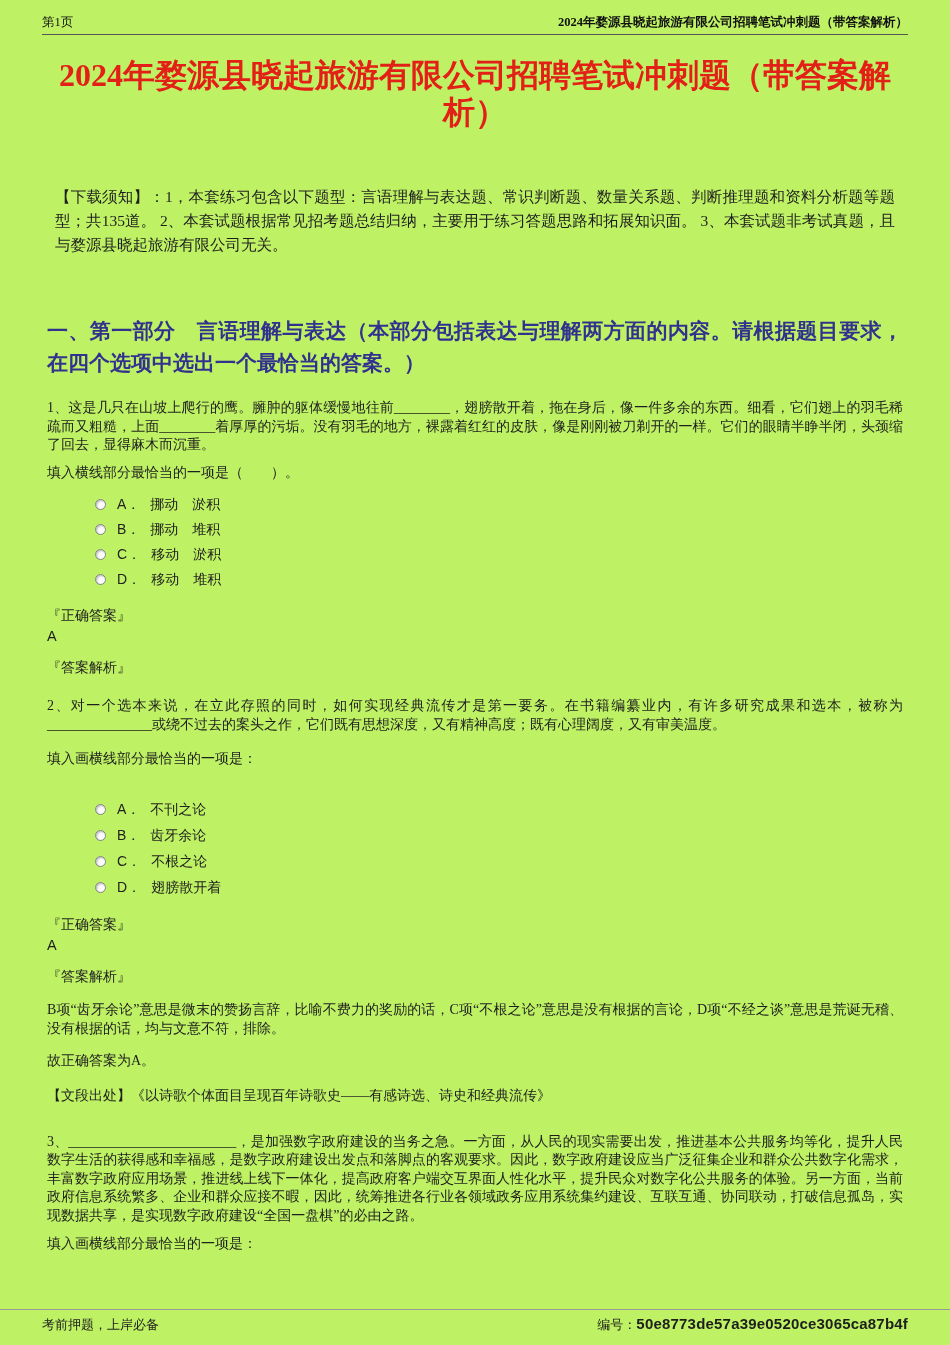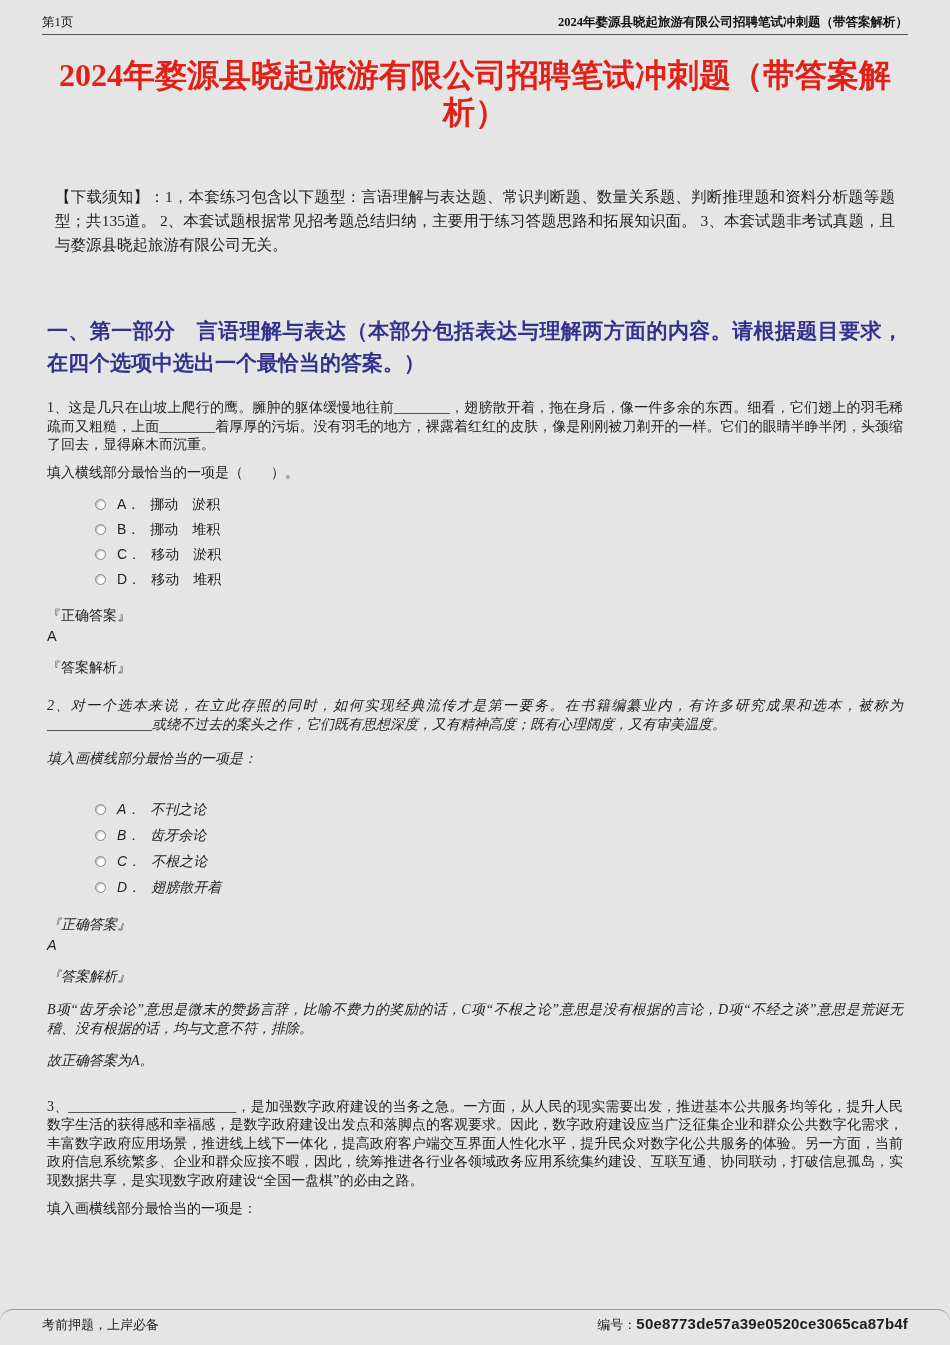--- a/index.html
+++ b/index.html
@@ -4,21 +4,21 @@
 <style>
   * { box-sizing: border-box; }
   html, body { margin: 0; padding: 0; background: #ffffff; }
   body { font-family: "Liberation Serif", serif; color: #1e1e1e; }
 
   .page {
     position: relative;
     width: 950px;
     height: 1345px;
     margin: 0 auto;
-    background: #e5e5e5;
+    background: #bef264;
     padding: 14px 42px 40px 42px;
     overflow: hidden;
   }
 
   
   .header {
     display: flex;
     justify-content: space-between;
     align-items: flex-end;
     border-bottom: 1px solid #555;
@@ -103,37 +103,36 @@
     padding: 0 5px;
     font-size: 14px;
     line-height: 19px;
     text-align: justify;
   }
   .gap-top { margin-top: 28px; }
   .para-gap { margin-top: 14px; }
   .conclusion { margin-top: 13px; }
   .source { margin-top: 17px; padding: 0 5px; font-size: 14px; }
 
-  .q2-block { margin-top: 0; font-style: italic; }
+  .q2-block { margin-top: 0; }
   .q2-block .q-prompt { margin-top: 16px; }
   .q3-block { margin-top: 28px; }
   .q3-block .q-prompt { margin-top: 10px; }
 
   
   .footer {
     position: absolute;
     left: 0; bottom: 0;
     width: 100%;
     height: 36px;
     border-top: 1px solid #999;
     padding: 5px 42px 0 42px;
     display: flex;
     justify-content: space-between;
     align-items: baseline;
-    border-radius: 13px;
   }
   .footer-left { font-size: 13px; }
   .footer-right { font-size: 13px; white-space: nowrap; }
   .footer-right .code {
     font-family: Liberation Sans, sans-serif;
     font-size: 15px;
     font-weight: bold;
     letter-spacing: 0.2px;
   }
 </style>
@@ -206,20 +205,21 @@
         <span class="radio"></span>
         <span class="opt-letter">D．</span>
         <span class="opt-text">翅膀散开着</span>
       </div>
     </div>
     <p class="ans-label">『正确答案』</p>
     <p class="ans-value">A</p>
     <p class="ans-label">『答案解析』</p>
     <p class="analysis para-gap">B项“齿牙余论”意思是微末的赞扬言辞，比喻不费力的奖励的话，C项“不根之论”意思是没有根据的言论，D项“不经之谈”意思是荒诞无稽、没有根据的话，均与文意不符，排除。</p>
     <p class="analysis conclusion">故正确答案为A。</p>
+    <p class="source">【文段出处】《以诗歌个体面目呈现百年诗歌史——有感诗选、诗史和经典流传》</p>
   </div>
 
   <div class="question q3-block">
     <p class="q-text">3、________________________，是加强数字政府建设的当务之急。一方面，从人民的现实需要出发，推进基本公共服务均等化，提升人民数字生活的获得感和幸福感，是数字政府建设出发点和落脚点的客观要求。因此，数字政府建设应当广泛征集企业和群众公共数字化需求，丰富数字政府应用场景，推进线上线下一体化，提高政府客户端交互界面人性化水平，提升民众对数字化公共服务的体验。另一方面，当前政府信息系统繁多、企业和群众应接不暇，因此，统筹推进各行业各领域政务应用系统集约建设、互联互通、协同联动，打破信息孤岛，实现数据共享，是实现数字政府建设“全国一盘棋”的必由之路。</p>
     <p class="q-prompt">填入画横线部分最恰当的一项是：</p>
   </div>
 
   <div class="footer">
     <span class="footer-left">考前押题，上岸必备</span>
     <span class="footer-right"><span>编号：</span><span class="code">50e8773de57a39e0520ce3065ca87b4f</span></span>

